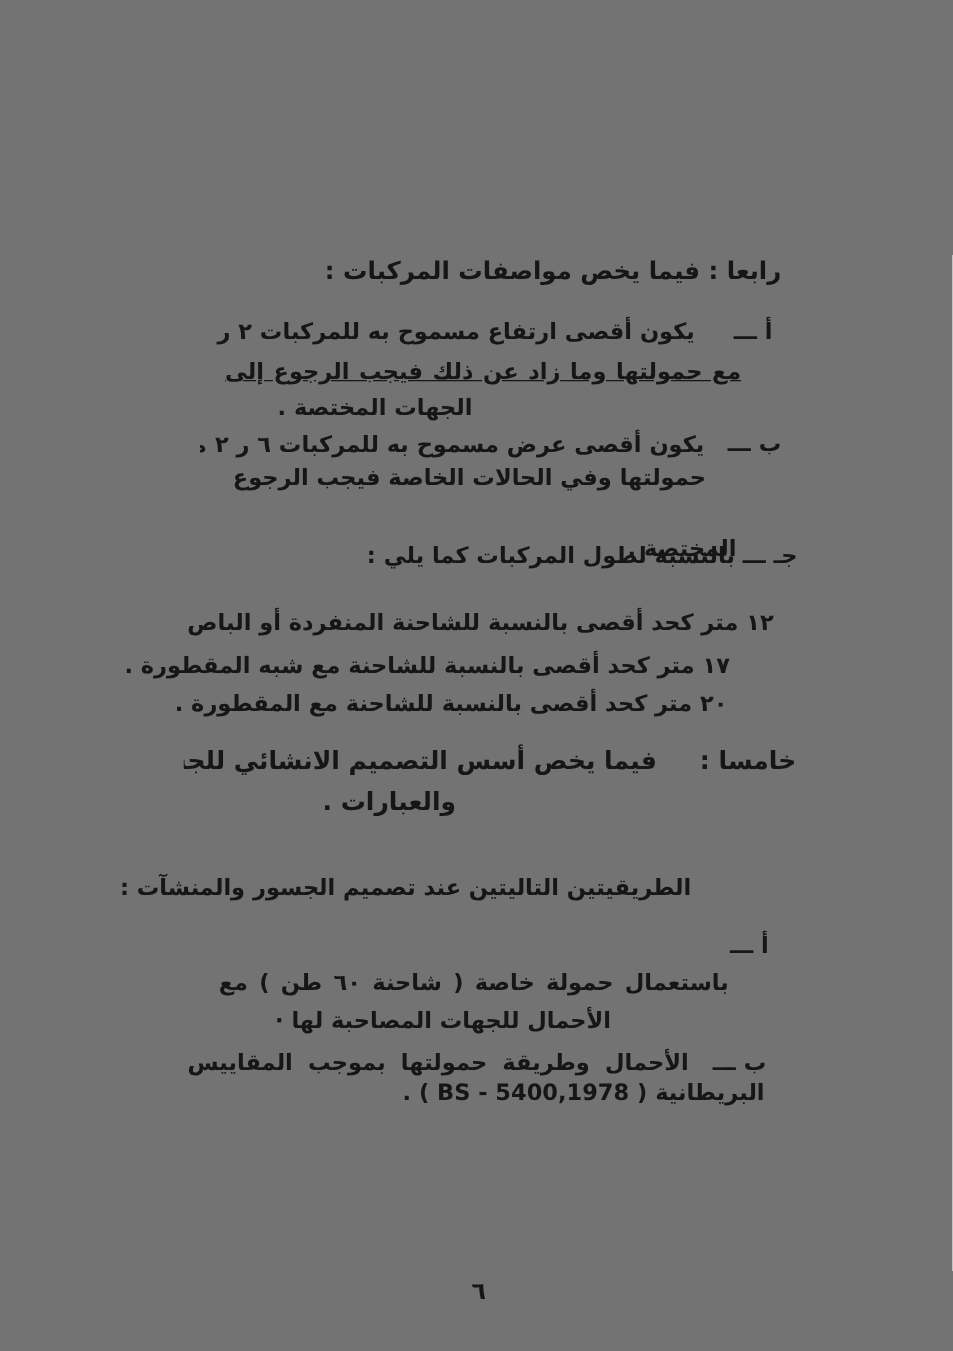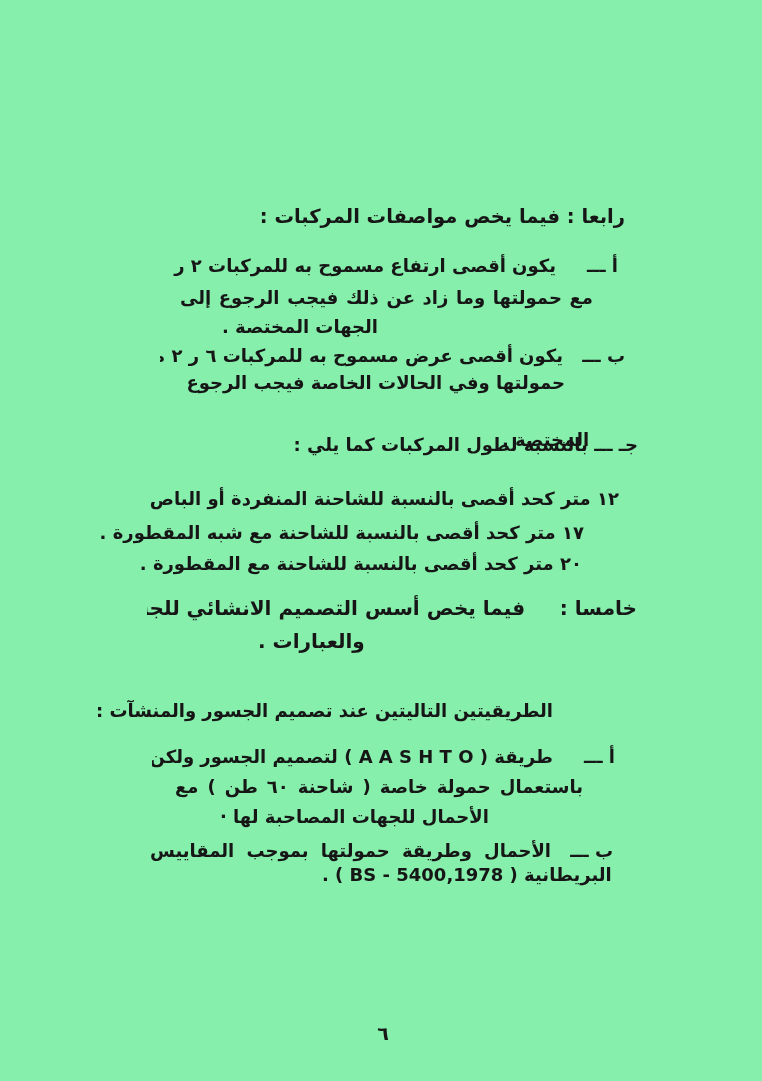--- a/index.html
+++ b/index.html
@@ -1,19 +1,19 @@
 <!DOCTYPE html>
 <html lang="ar" dir="rtl"><head>
 <meta charset="utf-8">
 <style>
   html,body{margin:0;padding:0;background:#ffffff;}
   .page{
     position:relative;
     width:762px;height:1081px;
-    background:#86efac;
+    background:#737373;
     overflow:hidden;
     direction:rtl;
     font-family:"DejaVu Sans", sans-serif;
     color:#161616;
     font-weight:bold;
   }
   .line{
     position:absolute;
     white-space:nowrap;
     font-size:18px;
@@ -38,21 +38,21 @@
     text-align:justify;
     text-align-last:justify;
     overflow:hidden;
   }
   .h4{font-size:19.5px; letter-spacing:-0.3px;}
   .h5{font-size:20px;}
 
   
   .t4      {top:203px; right:137px;}
   .a1      {top:252px; left:168px; right:144px;}
-  .a2      {top:284px; left:180px; width:413px;}
+  .a2      {top:284px; left:180px; width:413px;text-decoration:underline;}
   .a3      {top:313px; left:222px;}
   .b1      {top:342px; left:160px; right:137px;}
   .b2      {top:369px; left:182px; width:383px;}
   .b3      {top:426px; left:502px;}
   .c1      {top:431px; right:124px;}
   .len1    {top:485px; right:143px;}
   .len2    {top:519px; right:178px;}
   .len3    {top:550px; right:180px;}
   
   .t5      {top:594px; left:147px; right:125px;}
@@ -96,21 +96,20 @@
   <div class="row h5 t5">
     <span class="marker-wide">خامسا :</span>
     <span class="fill">فيما يخص أسس التصميم الانشائي للجسور</span>
   </div>
   <div class="line h5 t5b">والعبارات .</div>
 
   <div class="line i2">الطريقيتين التاليتين عند تصميم الجسور والمنشآت :</div>
 
   <div class="row fa1">
     <span class="marker">أ ـــ</span>
-    <span class="fill">طريقة ( A A S H T O ) لتصميم الجسور ولكن</span>
   </div>
   <div class="line just fa2">باستعمال حمولة خاصة ( شاحنة ٦٠ طن ) مع</div>
   <div class="line fa3">الأحمال للجهات المصاحبة لها ·</div>
 
   <div class="row fb1">
     <span class="marker">ب ـــ</span>
     <span class="fill">الأحمال وطريقة حمولتها بموجب المقاييس</span>
   </div>
   <div class="line fb2">البريطانية ( BS - 5400,1978 ) .</div>
 

